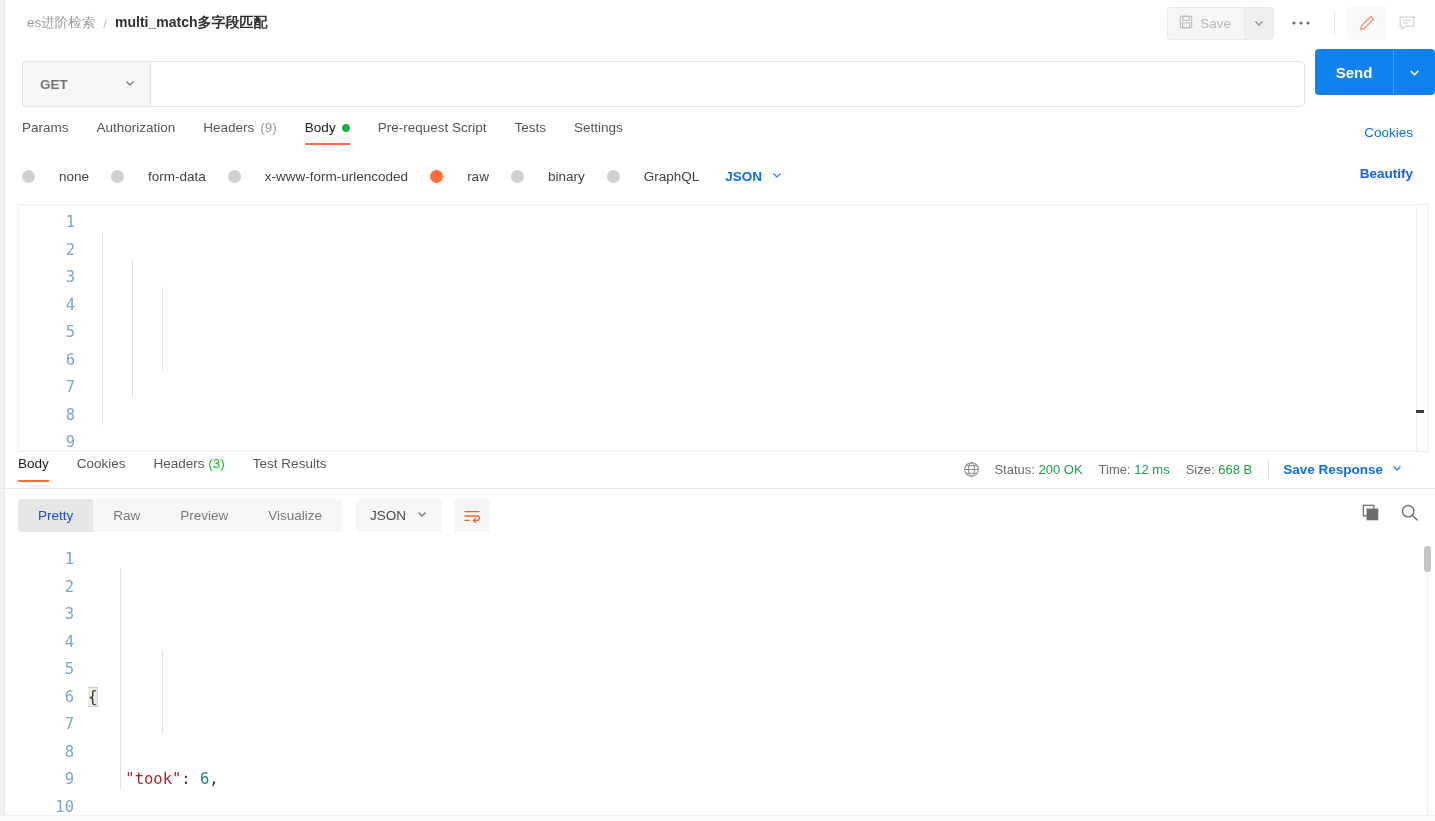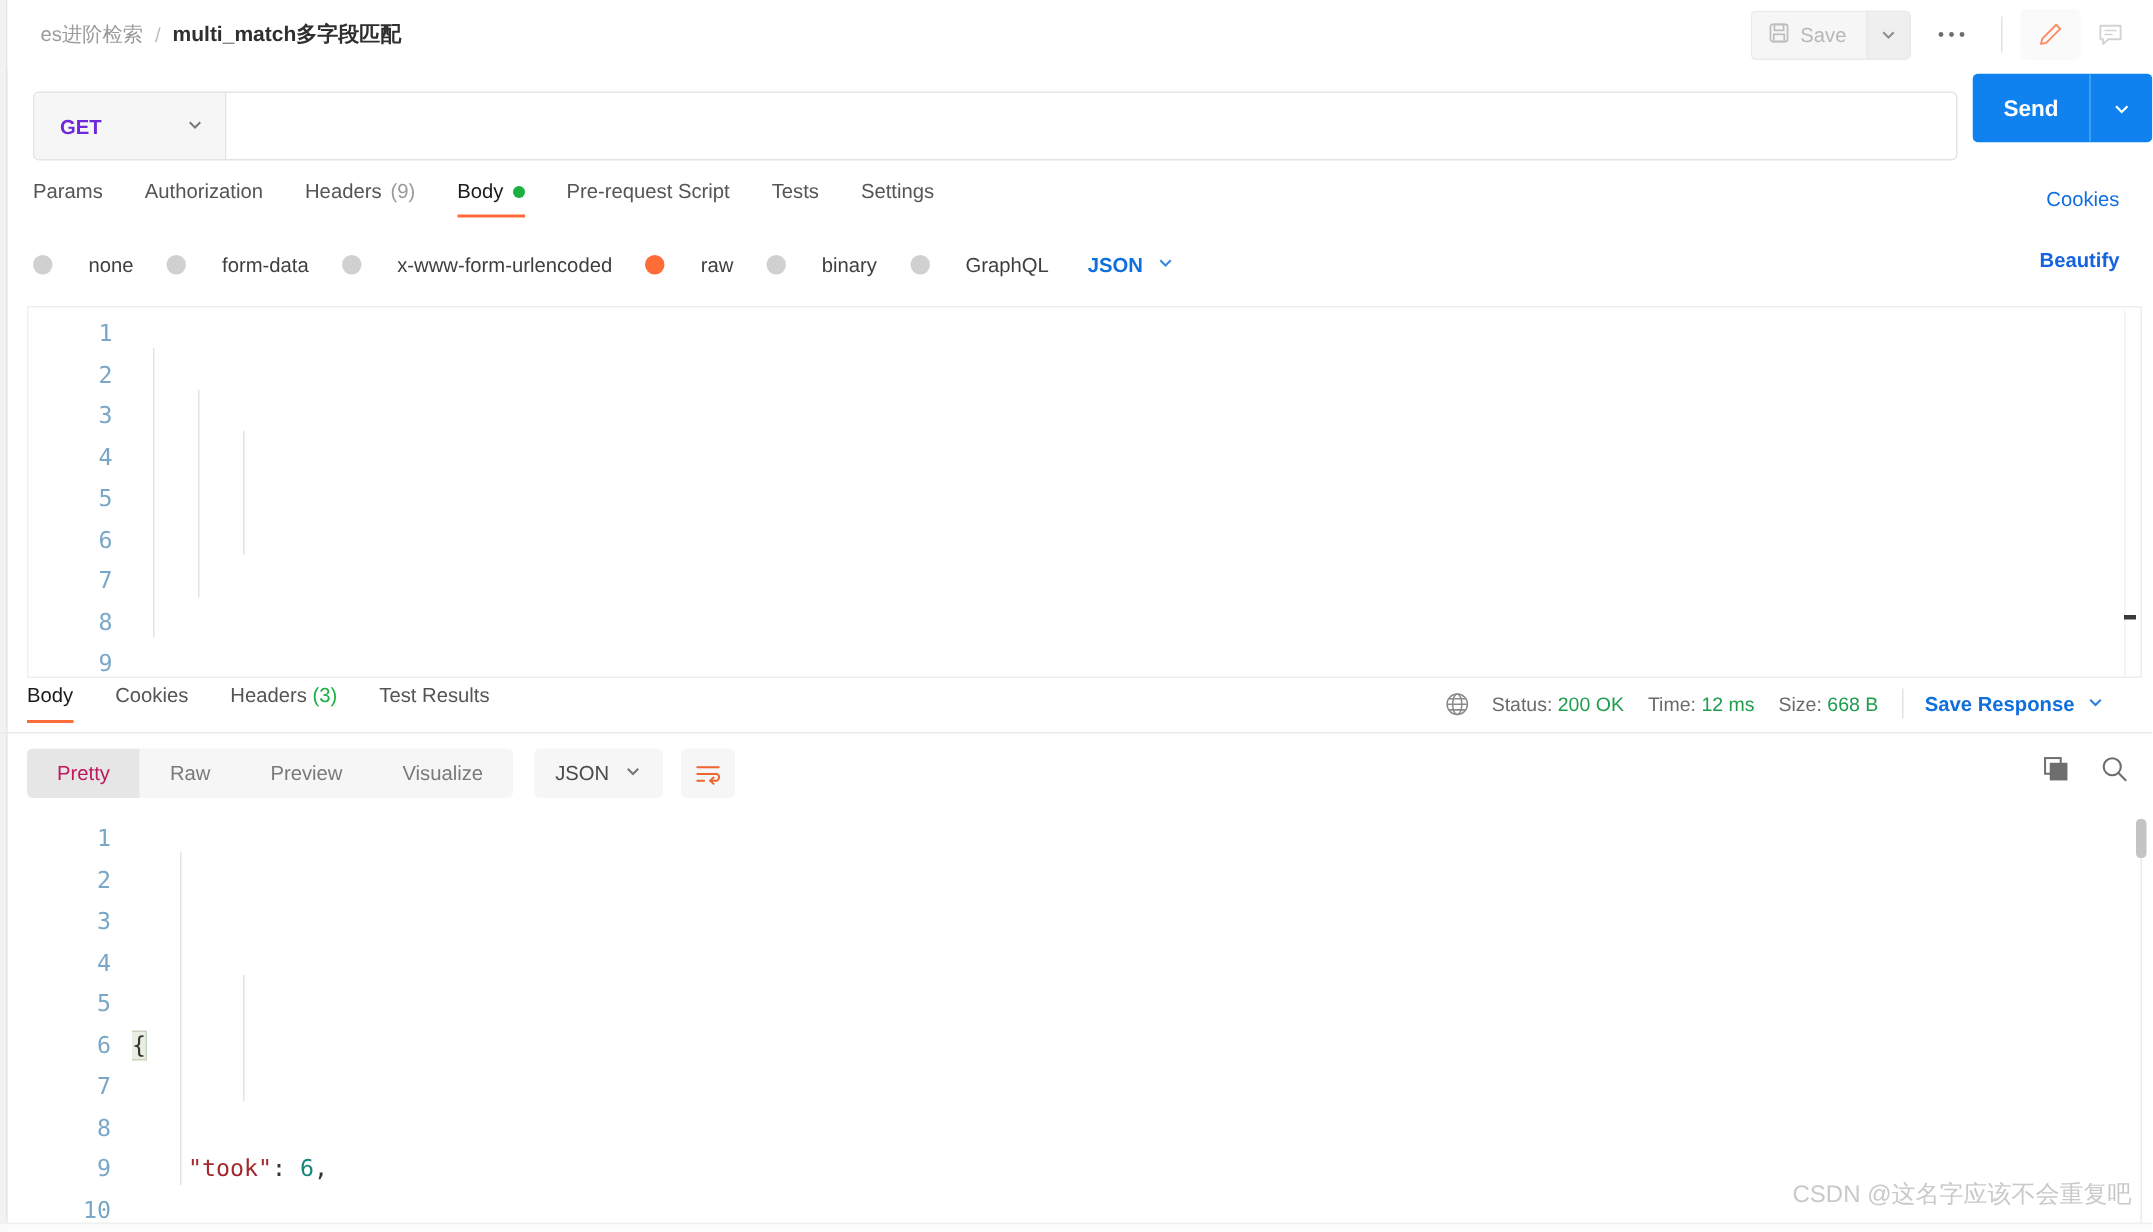--- a/index.html
+++ b/index.html
@@ -84,21 +84,21 @@
     background: #ffffff;
     display: flex; align-items: stretch;
   }
   .method {
     width: 128px;
     background: #f6f6f6;
     border-right: 1px solid #e4e4e4;
     border-radius: 4px 0 0 4px;
     display: flex; align-items: center; justify-content: space-between;
     padding: 0 14px 0 17px;
-    font-size: 13.5px; font-weight: 700; color: #6d28d9;
+    font-size: 13.5px; font-weight: 700; color: #737373;
   }
   .url-input {
     flex: 1;
     display: flex; align-items: center;
     padding-left: 17px;
     font-size: 14.5px; color: #3b3b3b;
     background: #fbfbfb;
     border-radius: 0 4px 4px 0;
   }
   .send-wrap {
@@ -267,21 +267,21 @@
   .seg {
     display: flex; background: #f6f6f6; border-radius: 4px;
     height: 33px; align-items: center; overflow: hidden;
   }
   .seg-item {
     padding: 0 20px; height: 33px;
     display: flex; align-items: center;
     font-size: 13.5px; color: #7a7a7a;
   }
   .seg-item.active {
-    background: #e6e6e6; color: #be185d; text-align: center;
+    background: #e6e6e6; color: #1d4ed8; text-align: center;
   }
   .resp-json {
     display: flex; align-items: center; gap: 10px;
     height: 33px; padding: 0 14px;
     margin-left: 14px;
     background: #f6f6f6; border-radius: 4px;
     font-size: 13.5px; color: #4a4a4a;
   }
   .wrap-btn {
     width: 36px; height: 33px; margin-left: 12px;
@@ -627,15 +627,14 @@
       
       
     </div>
   </div>
 
   <div class="resp-scrollbar">
     <div class="resp-thumb"></div>
     <div class="resp-track-line"></div>
   </div>
 
-  <div class="watermark">CSDN @这名字应该不会重复吧</div>
   <div class="bottom-edge"></div>
 </div>
 
 </body></html>

